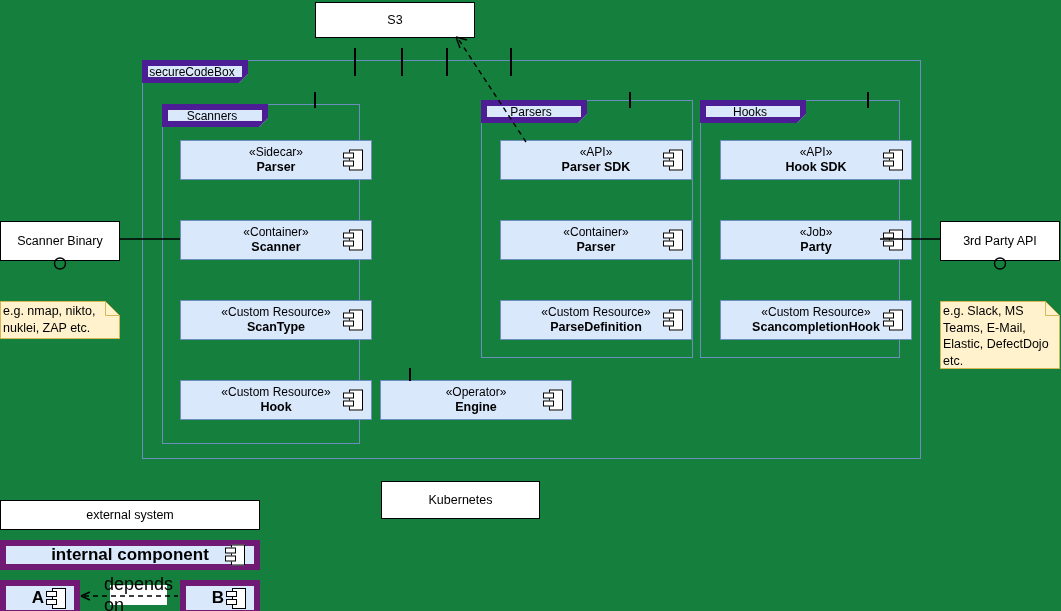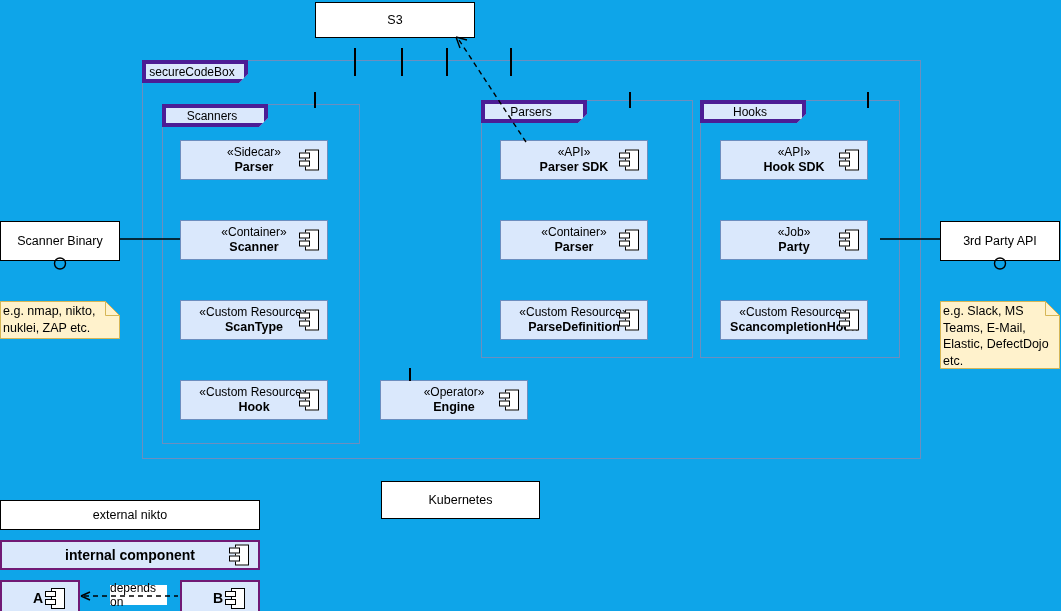--- a/index.html
+++ b/index.html
@@ -1,55 +1,55 @@
 <!DOCTYPE html>
 <html><head>
 <meta charset="utf-8">
 <style>
   html,body{margin:0;padding:0;background:#000;}
   body{font-family:"Liberation Sans",sans-serif;color:#000;}
-  #canvas{position:relative;width:1061px;height:611px;background:#0ea5e9;overflow:hidden;}
+  #canvas{position:relative;width:1061px;height:611px;background:#15803d;overflow:hidden;}
 
   
   .white-box{position:absolute;background:#fff;border:1px solid #000;box-sizing:border-box;
     display:flex;align-items:center;justify-content:center;font-size:12.5px;}
 
   
-  .component{position:absolute;width:148px;height:40px;background:#dae8fc;border:1px solid #6c8ebf;
+  .component{position:absolute;width:192px;height:40px;background:#dae8fc;border:1px solid #6c8ebf;
     box-sizing:border-box;display:flex;flex-direction:column;align-items:center;justify-content:center;
     line-height:15px;}
   .stereo{font-size:12px;}
   .cname{font-size:12.5px;font-weight:bold;}
 
   
   .comp-icon{position:absolute;right:8px;top:50%;transform:translateY(-50%);
     width:14px;height:21px;background:#fff;border:1.4px solid #000;box-sizing:border-box;}
   .comp-icon::before,.comp-icon::after{content:"";position:absolute;left:-7px;width:9px;height:4px;
     background:#fff;border:1.4px solid #000;}
   .comp-icon::before{top:2px;}
   .comp-icon::after{top:10px;}
   .comp-icon.inline{position:relative;right:auto;top:auto;transform:none;display:inline-block;
     flex:0 0 auto;margin-left:8px;}
 
   
   .package{position:absolute;border:1px solid #6c8ebf;box-sizing:border-box;background:transparent;}
-  .tab{position:absolute;left:-1px;top:-1px;height:23px;background:#dae8fc;border:4px solid #4c1d95;
+  .tab{position:absolute;left:-1px;top:-1px;height:23px;background:#dae8fc;border:6px solid #4c1d95;
     box-sizing:border-box;display:flex;align-items:center;justify-content:center;font-size:12px;
     clip-path:polygon(0 0,100% 0,100% calc(100% - 9px),calc(100% - 9px) 100%,0 100%);
     padding-right:6px;}
 
   
   .note{position:absolute;}
   .note svg{position:absolute;left:0;top:0;}
   .note-text{position:absolute;left:3px;top:2px;font-size:12.5px;line-height:16.5px;white-space:pre-line;}
 
   
-  .legend-blue{position:absolute;background:#dae8fc;border:2px solid #701a75;box-sizing:border-box;
-    display:flex;align-items:center;justify-content:center;font-size:14px;font-weight:bold;}
-  .depends-label{position:absolute;background:#fff;font-size:12px;display:flex;align-items:center;
+  .legend-blue{position:absolute;background:#dae8fc;border:6px solid #701a75;box-sizing:border-box;
+    display:flex;align-items:center;justify-content:center;font-size:17px;font-weight:bold;}
+  .depends-label{position:absolute;background:#fff;font-size:18px;display:flex;align-items:center;
     justify-content:center;}
 
   .overlay{position:absolute;left:0;top:0;z-index:50;pointer-events:none;}
 </style>
 </head>
 <body>
 
 <div id="canvas">
 
   <div class="white-box" style="left:315px;top:2px;width:160px;height:36px">
@@ -165,21 +165,21 @@
       <path d="M0.5,0.5 L105.5,0.5 L119.5,14.5 L119.5,67.5 L0.5,67.5 Z" fill="#fff2cc" stroke="#d6b656"></path>
       <path d="M105.5,0.5 L105.5,14.5 L119.5,14.5" fill="none" stroke="#d6b656"></path>
     </svg>
     <div class="note-text">e.g. Slack, MS
 Teams, E-Mail,
 Elastic, DefectDojo
 etc.</div>
   </div>
 
   <div class="white-box" style="left:0;top:500px;width:260px;height:30px">
-    <span>external nikto</span>
+    <span>external system</span>
   </div>
 
   <div class="legend-blue" style="left:0;top:540px;width:260px;height:30px">
     <span>internal component</span>
     <span class="comp-icon" style="right:9px"></span>
   </div>
 
   <div class="legend-blue" style="left:0;top:580px;width:80px;height:36px;padding-left:18px;box-sizing:border-box">
     <span>A</span>
     <span class="comp-icon inline"></span>

